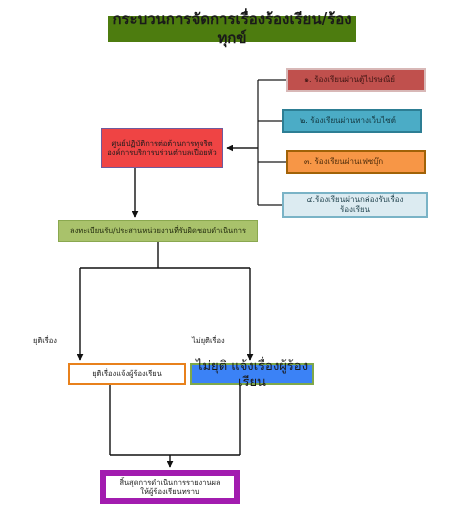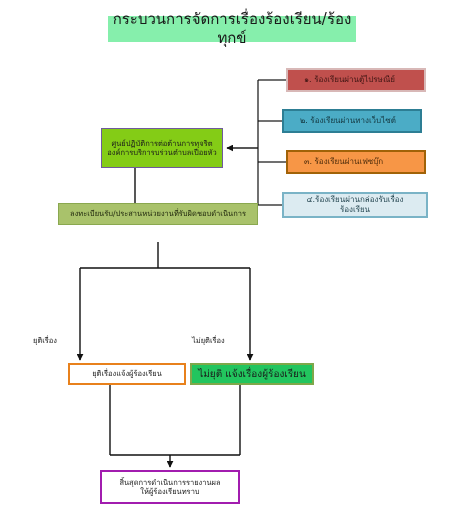--- a/index.html
+++ b/index.html
@@ -29,33 +29,33 @@
     text-align: center;
     line-height: 1.25;
     z-index: 3;
   }
   
   #title {
     left: 108px;
     top: 16px;
     width: 248px;
     height: 26px;
-    background: #86efac;
+    background: #4d7c0f;
     color: #1a1a1a;
     font-size: 15px;
-    font-weight: 400;
+    font-weight: 700;
     border: none;
   }
   
   #hub {
     left: 101px;
     top: 128px;
     width: 122px;
     height: 40px;
-    background: #84cc16;
+    background: #ef4444;
     border: 1px solid #6f5a9c;
     color: #1b1b1b;
     font-size: 7.5px;
     padding: 8px 3px;
   }
   #hub .lines { width: 100%; }
   #hub .lines div { white-space: nowrap; }
   
   .channel {
     font-size: 8px;
@@ -83,46 +83,46 @@
   }
   #ch4 {
     left: 282px; top: 192px; width: 146px; height: 26px;
     background: #DCEBF1;
     border: 2px solid #7ab3c6;
     color: #1d3f4a;
     justify-content: center;
   }
   
   #register {
-    left: 58px; top: 203px; width: 200px; height: 22px;
+    left: 58px; top: 220px; width: 200px; height: 22px;
     background: #A9C26B;
     border: 1px solid #8aa84f;
     color: #20280d;
     font-size: 7.5px;
   }
   
   #outcome-end {
     left: 68px; top: 363px; width: 118px; height: 22px;
     background: #ffffff;
     border: 2px solid #E8811C;
     color: #1a1a1a;
     font-size: 7.5px;
   }
   #outcome-notend {
     left: 190px; top: 363px; width: 124px; height: 22px;
-    background: #22c55e;
+    background: #3b82f6;
     border: 2px solid #7FA84A;
     color: #1a1a1a;
-    font-size: 10px;
+    font-size: 13px;
   }
   
   #final {
     left: 100px; top: 470px; width: 140px; height: 34px;
     background: #ffffff;
-    border: 2px solid #a21caf;
+    border: 6px solid #a21caf;
     color: #1a1a1a;
     font-size: 7.5px;
     padding: 2px 4px;
   }
   #final .lines div { white-space: nowrap; }
   
   .edge-label {
     position: absolute;
     font-size: 7.5px;
     color: #1a1a1a;

